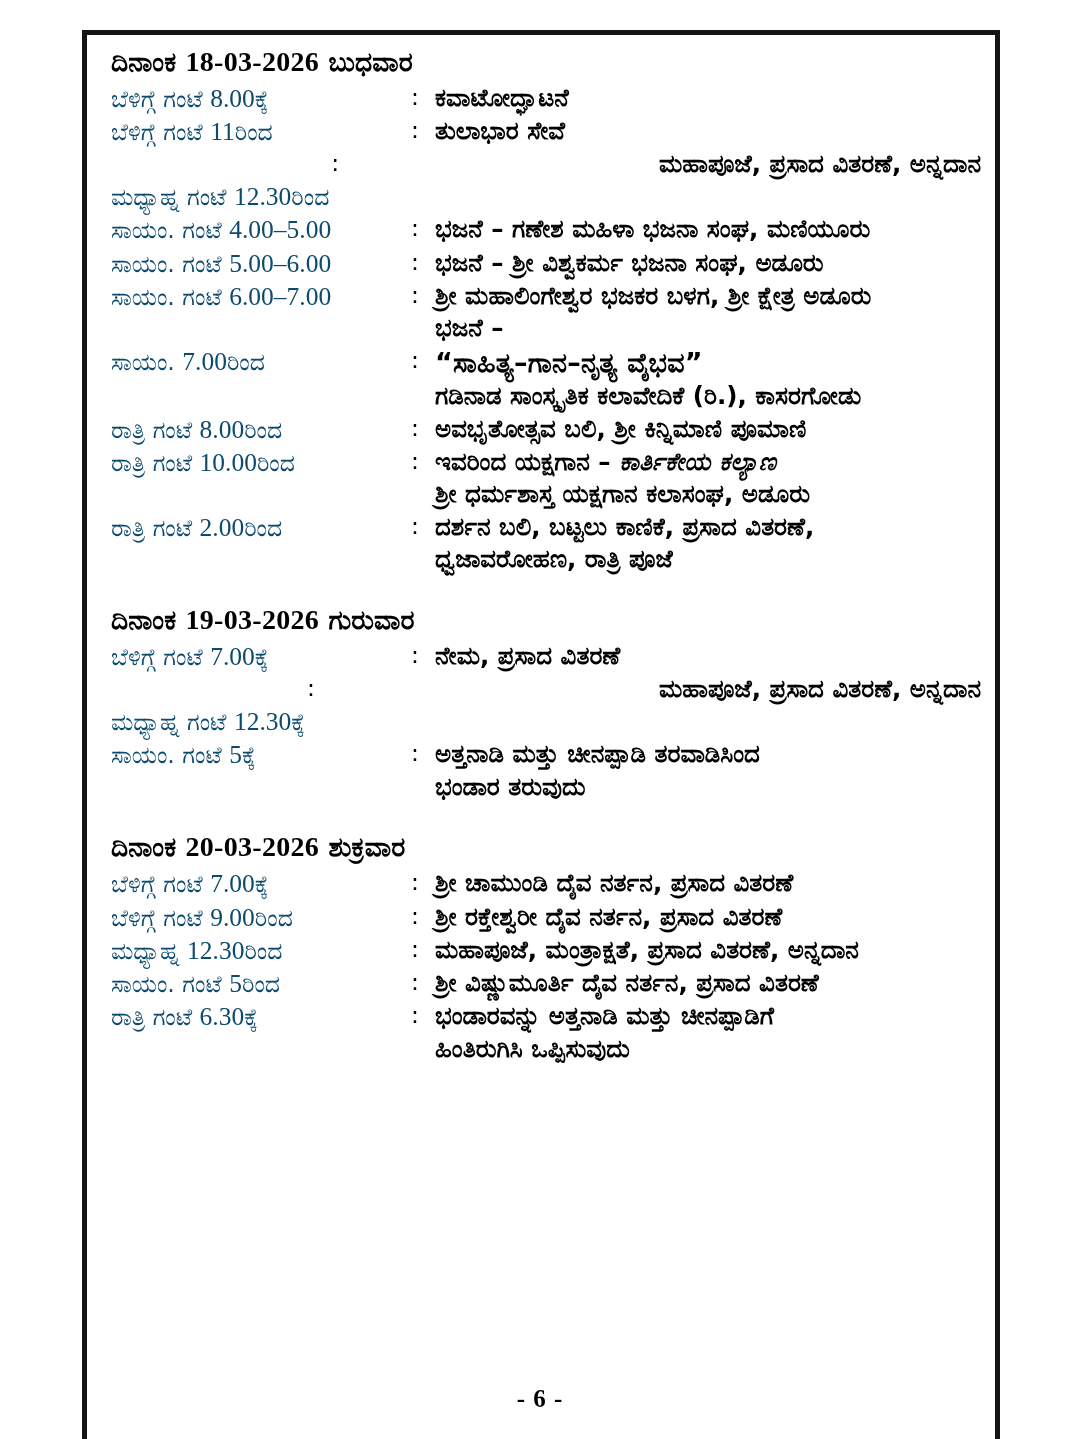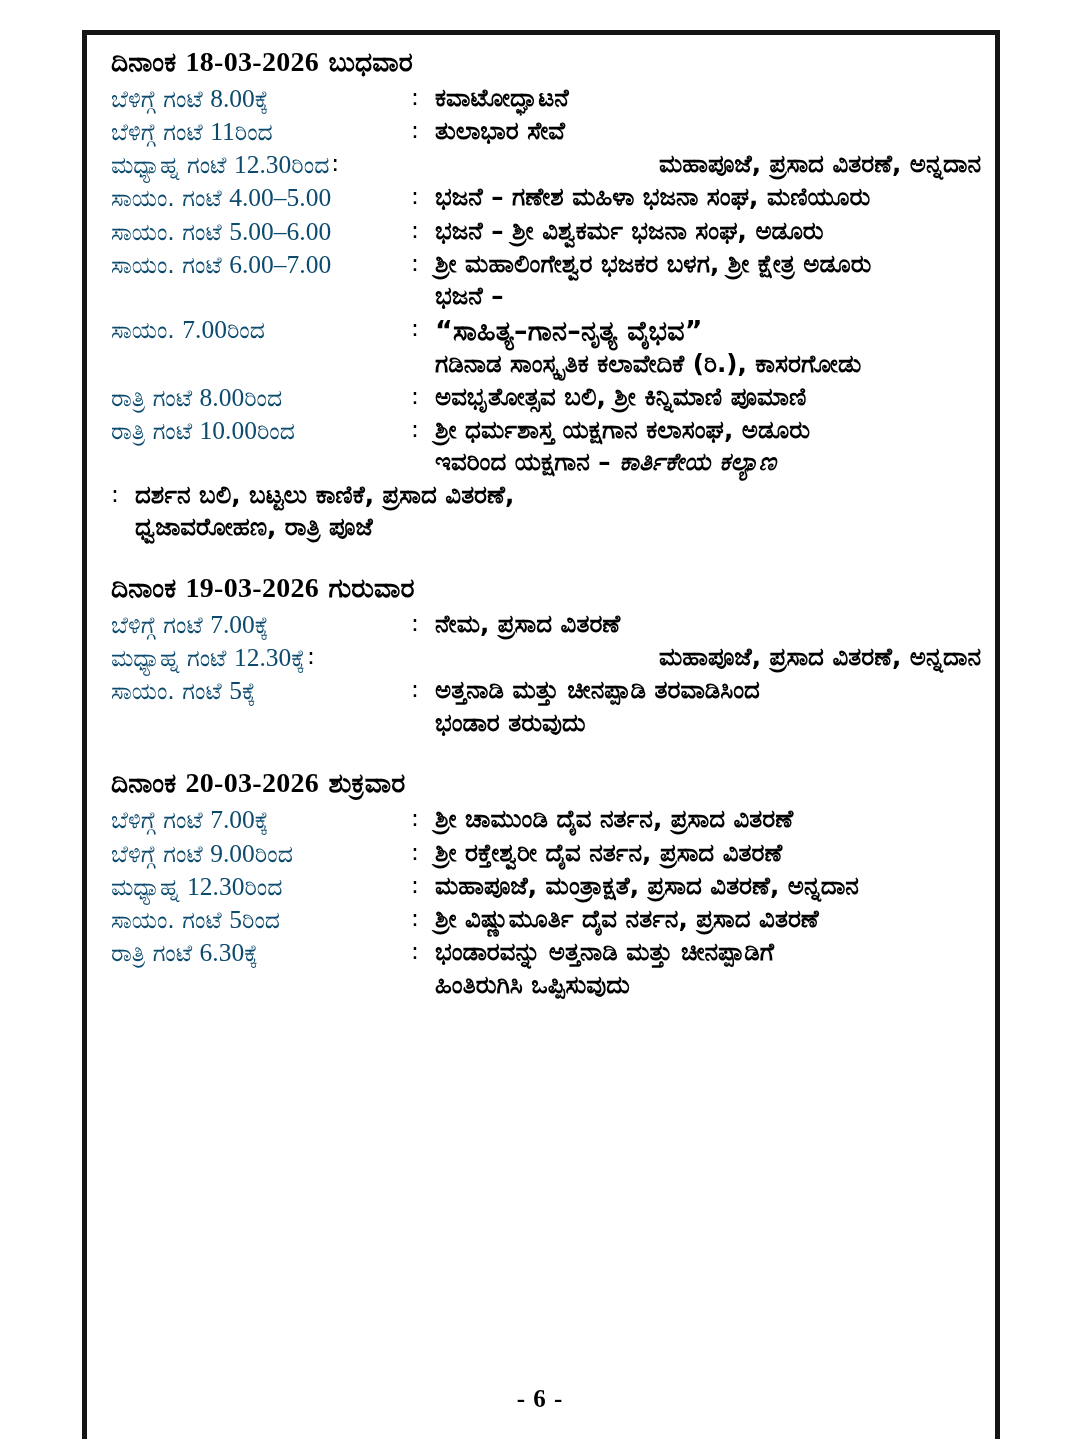--- a/index.html
+++ b/index.html
@@ -93,20 +93,21 @@
     font-family: "DejaVu Sans", sans-serif;
     font-size: 23.5px;
     line-height: 1.30;
     color: #000;
   }
   
   .row.tight .row-time {
     flex: 0 0 auto;
     width: auto;
     padding-right: 2px;
+    margin-top: 32px;
   }
   .row.tight .row-sep {
     flex: 0 0 auto;
     width: auto;
     margin-left: 0;
     padding-right: 17px;
   }
   .row.tight .row-desc {
     flex: 1 1 auto;
     text-align: right;
@@ -217,25 +218,26 @@
             <div class="row-time"><span>ರಾತ್ರಿ ಗಂಟೆ </span><span class="t-num">8.00</span><span>ರಿಂದ</span></div>
             <div class="row-sep">:</div>
             <div class="row-desc">
               <span class="d-line">ಅವಭೃತೋತ್ಸವ ಬಲಿ, ಶ್ರೀ ಕಿನ್ನಿಮಾಣಿ ಪೂಮಾಣಿ</span>
             </div>
           </div>
           <div class="row">
             <div class="row-time"><span>ರಾತ್ರಿ ಗಂಟೆ </span><span class="t-num">10.00</span><span>ರಿಂದ</span></div>
             <div class="row-sep">:</div>
             <div class="row-desc">
+              <span class="d-line"><span>ಇವರಿಂದ ಯಕ್ಷಗಾನ – </span><span class="emph">ಕಾರ್ತಿಕೇಯ ಕಲ್ಯಾಣ</span></span>
               <span class="d-line">ಶ್ರೀ ಧರ್ಮಶಾಸ್ತ ಯಕ್ಷಗಾನ ಕಲಾಸಂಘ, ಅಡೂರು</span>
-              <span class="d-line"><span>ಇವರಿಂದ ಯಕ್ಷಗಾನ – </span><span class="emph">ಕಾರ್ತಿಕೇಯ ಕಲ್ಯಾಣ</span></span>
-            </div>
-          </div>
-          <div class="row">
+            </div>
+          </div>
+          <div class="row">
+            <div class="row-time"><span>ರಾತ್ರಿ ಗಂಟೆ </span><span class="t-num">2.00</span><span>ರಿಂದ</span></div>
             <div class="row-sep">:</div>
             <div class="row-desc">
               <span class="d-line">ದರ್ಶನ ಬಲಿ, ಬಟ್ಟಲು ಕಾಣಿಕೆ, ಪ್ರಸಾದ ವಿತರಣೆ,</span>
               <span class="d-line">ಧ್ವಜಾವರೋಹಣ, ರಾತ್ರಿ ಪೂಜೆ</span>
             </div>
           </div>
         </div>
         <div class="gap-block"></div>
         <div class="date-heading"><span>ದಿನಾಂಕ</span> <span class="dh-num">19-03-2026</span> <span>ಗುರುವಾರ</span></div>
         <div class="gap-sm"></div>

